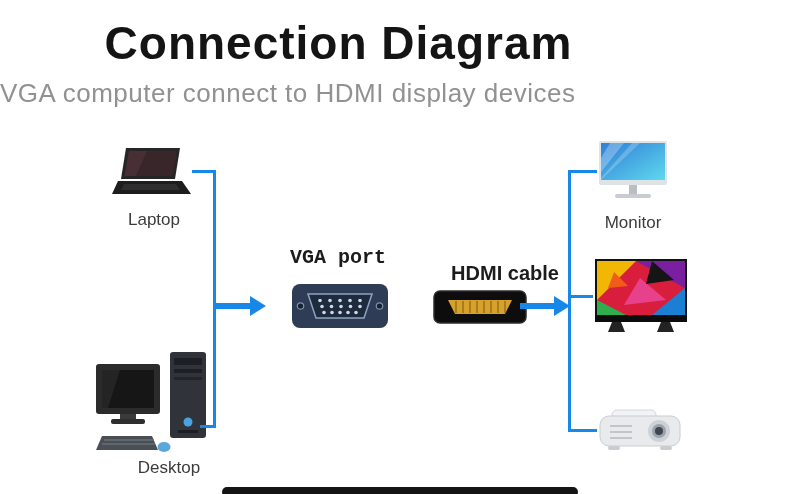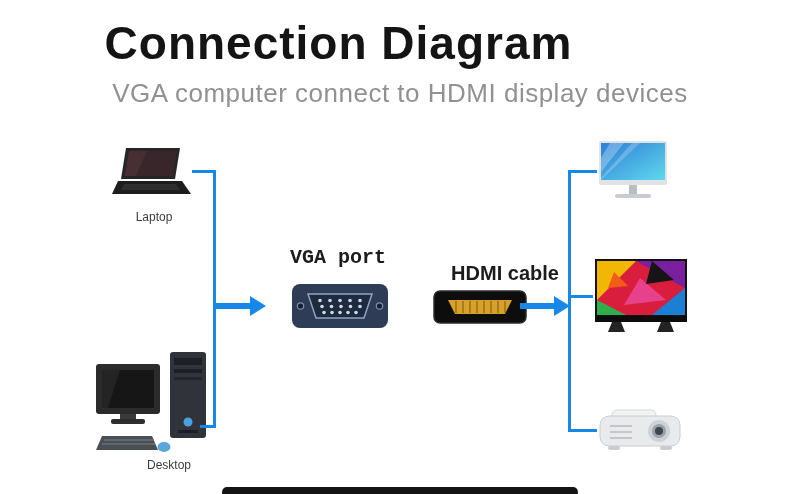--- a/index.html
+++ b/index.html
@@ -8,25 +8,25 @@
     position:relative; width:800px; height:494px;
     background:#ffffff; overflow:hidden;
     font-family:"Liberation Sans", sans-serif;
   }
   .abs { position:absolute; }
   #title {
     left:0; top:16px; width:677px; text-align:center;
     font-size:46px; font-weight:bold; color:#141414; letter-spacing:1px;
   }
   #subtitle {
-    left:0; top:78px; width:800px; text-align:center;
+    left:0; top:78px; width:800px; 
     font-size:26px; color:#919191; letter-spacing:0.5px;
   }
   .node-label {
-    font-size:12px; color:#3c3c3c; text-align:center;
+    font-size:17px; color:#3c3c3c; text-align:center;
   }
   .conn-label {
     font-size:20px; font-weight:bold; color:#1c1c1c; text-align:center;
   }
   .blue-line { background:#1787e8; }
   .icon-box { display:block; }
   #bottom-bar {
     left:222px; top:487px; width:356px; height:10px;
     background:#141414; border-radius:5px;
   }
@@ -146,20 +146,21 @@
         </linearGradient>
       </defs>
       <rect x="1" y="1" width="68" height="44" rx="2" fill="#dfe3e6"></rect>
       <rect x="3" y="3" width="64" height="37" fill="url(#mg)"></rect>
       <polygon points="12,3 26,3 3,32 3,18" fill="#ffffff" opacity="0.28"></polygon>
       <polygon points="34,3 42,3 3,40 3,38" fill="#ffffff" opacity="0.22"></polygon>
       <rect x="31" y="45" width="8" height="9" fill="#b9bec4"></rect>
       <rect x="17" y="54" width="36" height="4" rx="2" fill="#c7ccd2"></rect>
     </svg>
   </div>
+  <div class="abs node-label" style="left:590px; top:213px; width:86px;">Monitor</div>
 
   <div class="abs" style="left:594px; top:258px; width:94px; height:76px;">
     <svg class="icon-box" width="94" height="76" viewBox="0 0 94 76">
       <rect x="1" y="1" width="92" height="60" fill="#121212"></rect>
       <rect x="3" y="3" width="88" height="54" fill="#d81e3c"></rect>
       <polygon points="3,3 42,3 3,42" fill="#f2b705"></polygon>
       <polygon points="42,3 91,3 91,30" fill="#7a1fa0"></polygon>
       <polygon points="91,30 91,57 58,57" fill="#1b7fd4"></polygon>
       <polygon points="3,42 3,57 32,57" fill="#2fae4e"></polygon>
       <polygon points="46,20 72,42 30,47" fill="#e8418c"></polygon>

